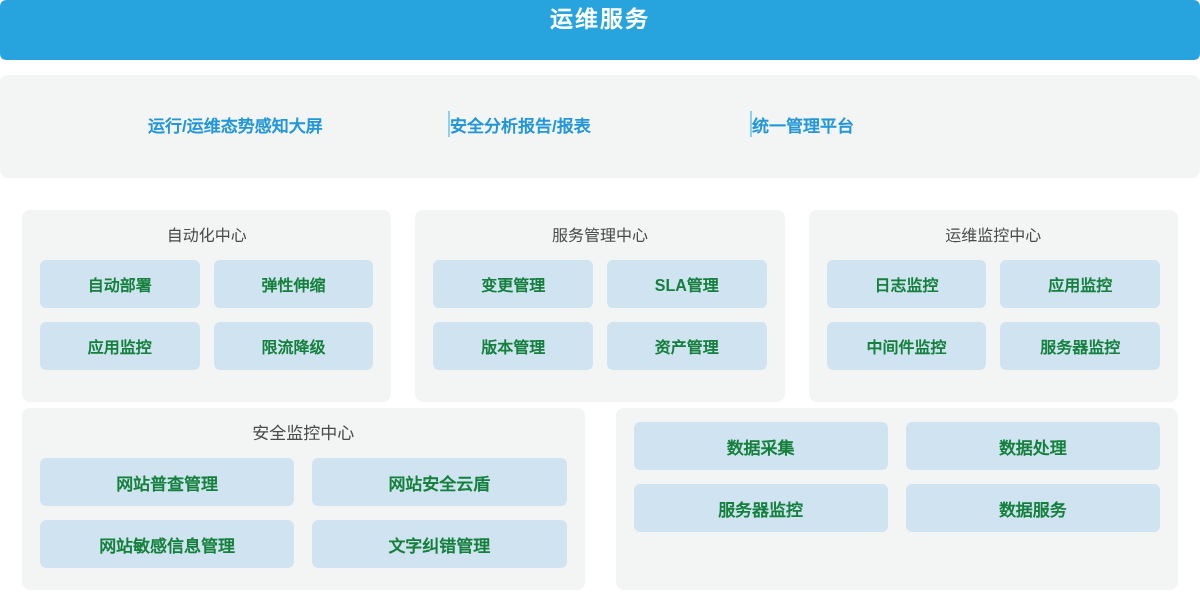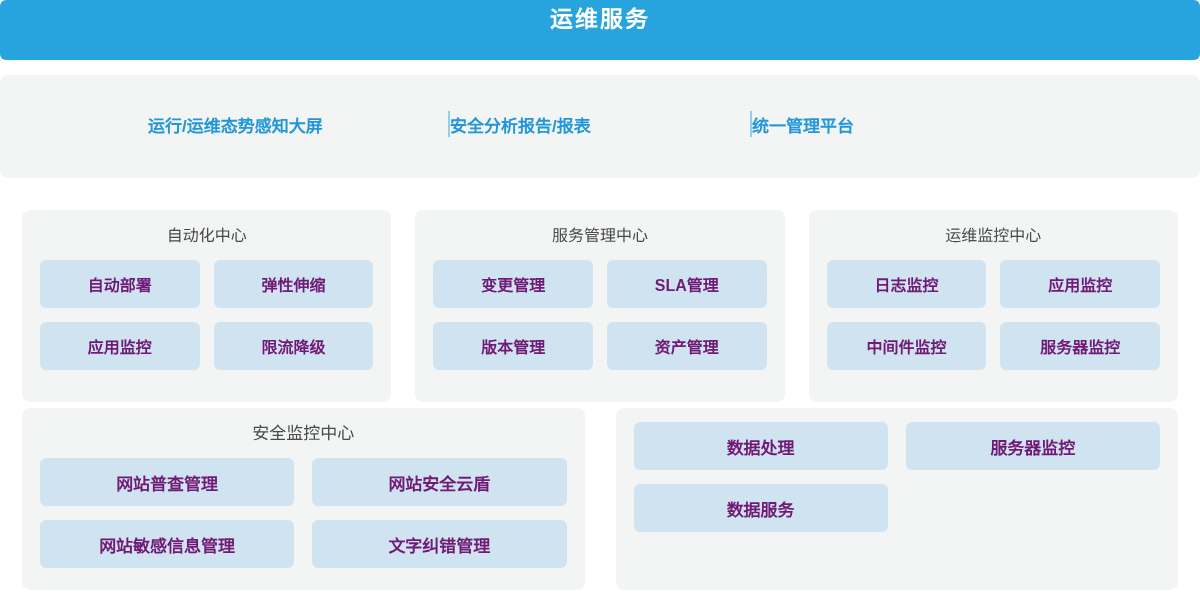--- a/index.html
+++ b/index.html
@@ -128,21 +128,21 @@
   .row-bottom .pill-grid {
     gap: 14px 18px;
   }
   .pill {
     background: #cfe4f0;
     border-radius: 6px;
     height: 48px;
     display: flex;
     align-items: center;
     justify-content: center;
-    color: #701a75;
+    color: #15803d;
     font-size: 16px;
     font-weight: bold;
     text-align: center;
     padding: 0 6px;
     box-sizing: border-box;
   }
   .row-bottom .pill {
     height: 48px;
     font-size: 17px;
   }
@@ -207,20 +207,21 @@
       <div class="pill-grid">
         <div class="pill">网站普查管理</div>
         <div class="pill">网站安全云盾</div>
         <div class="pill">网站敏感信息管理</div>
         <div class="pill">文字纠错管理</div>
       </div>
     </div>
 
     <div class="panel">
       <div class="pill-grid">
+        <div class="pill">数据采集</div>
         <div class="pill">数据处理</div>
         <div class="pill">服务器监控</div>
         <div class="pill">数据服务</div>
       </div>
     </div>
 
   </div>
 
 </div>
 

